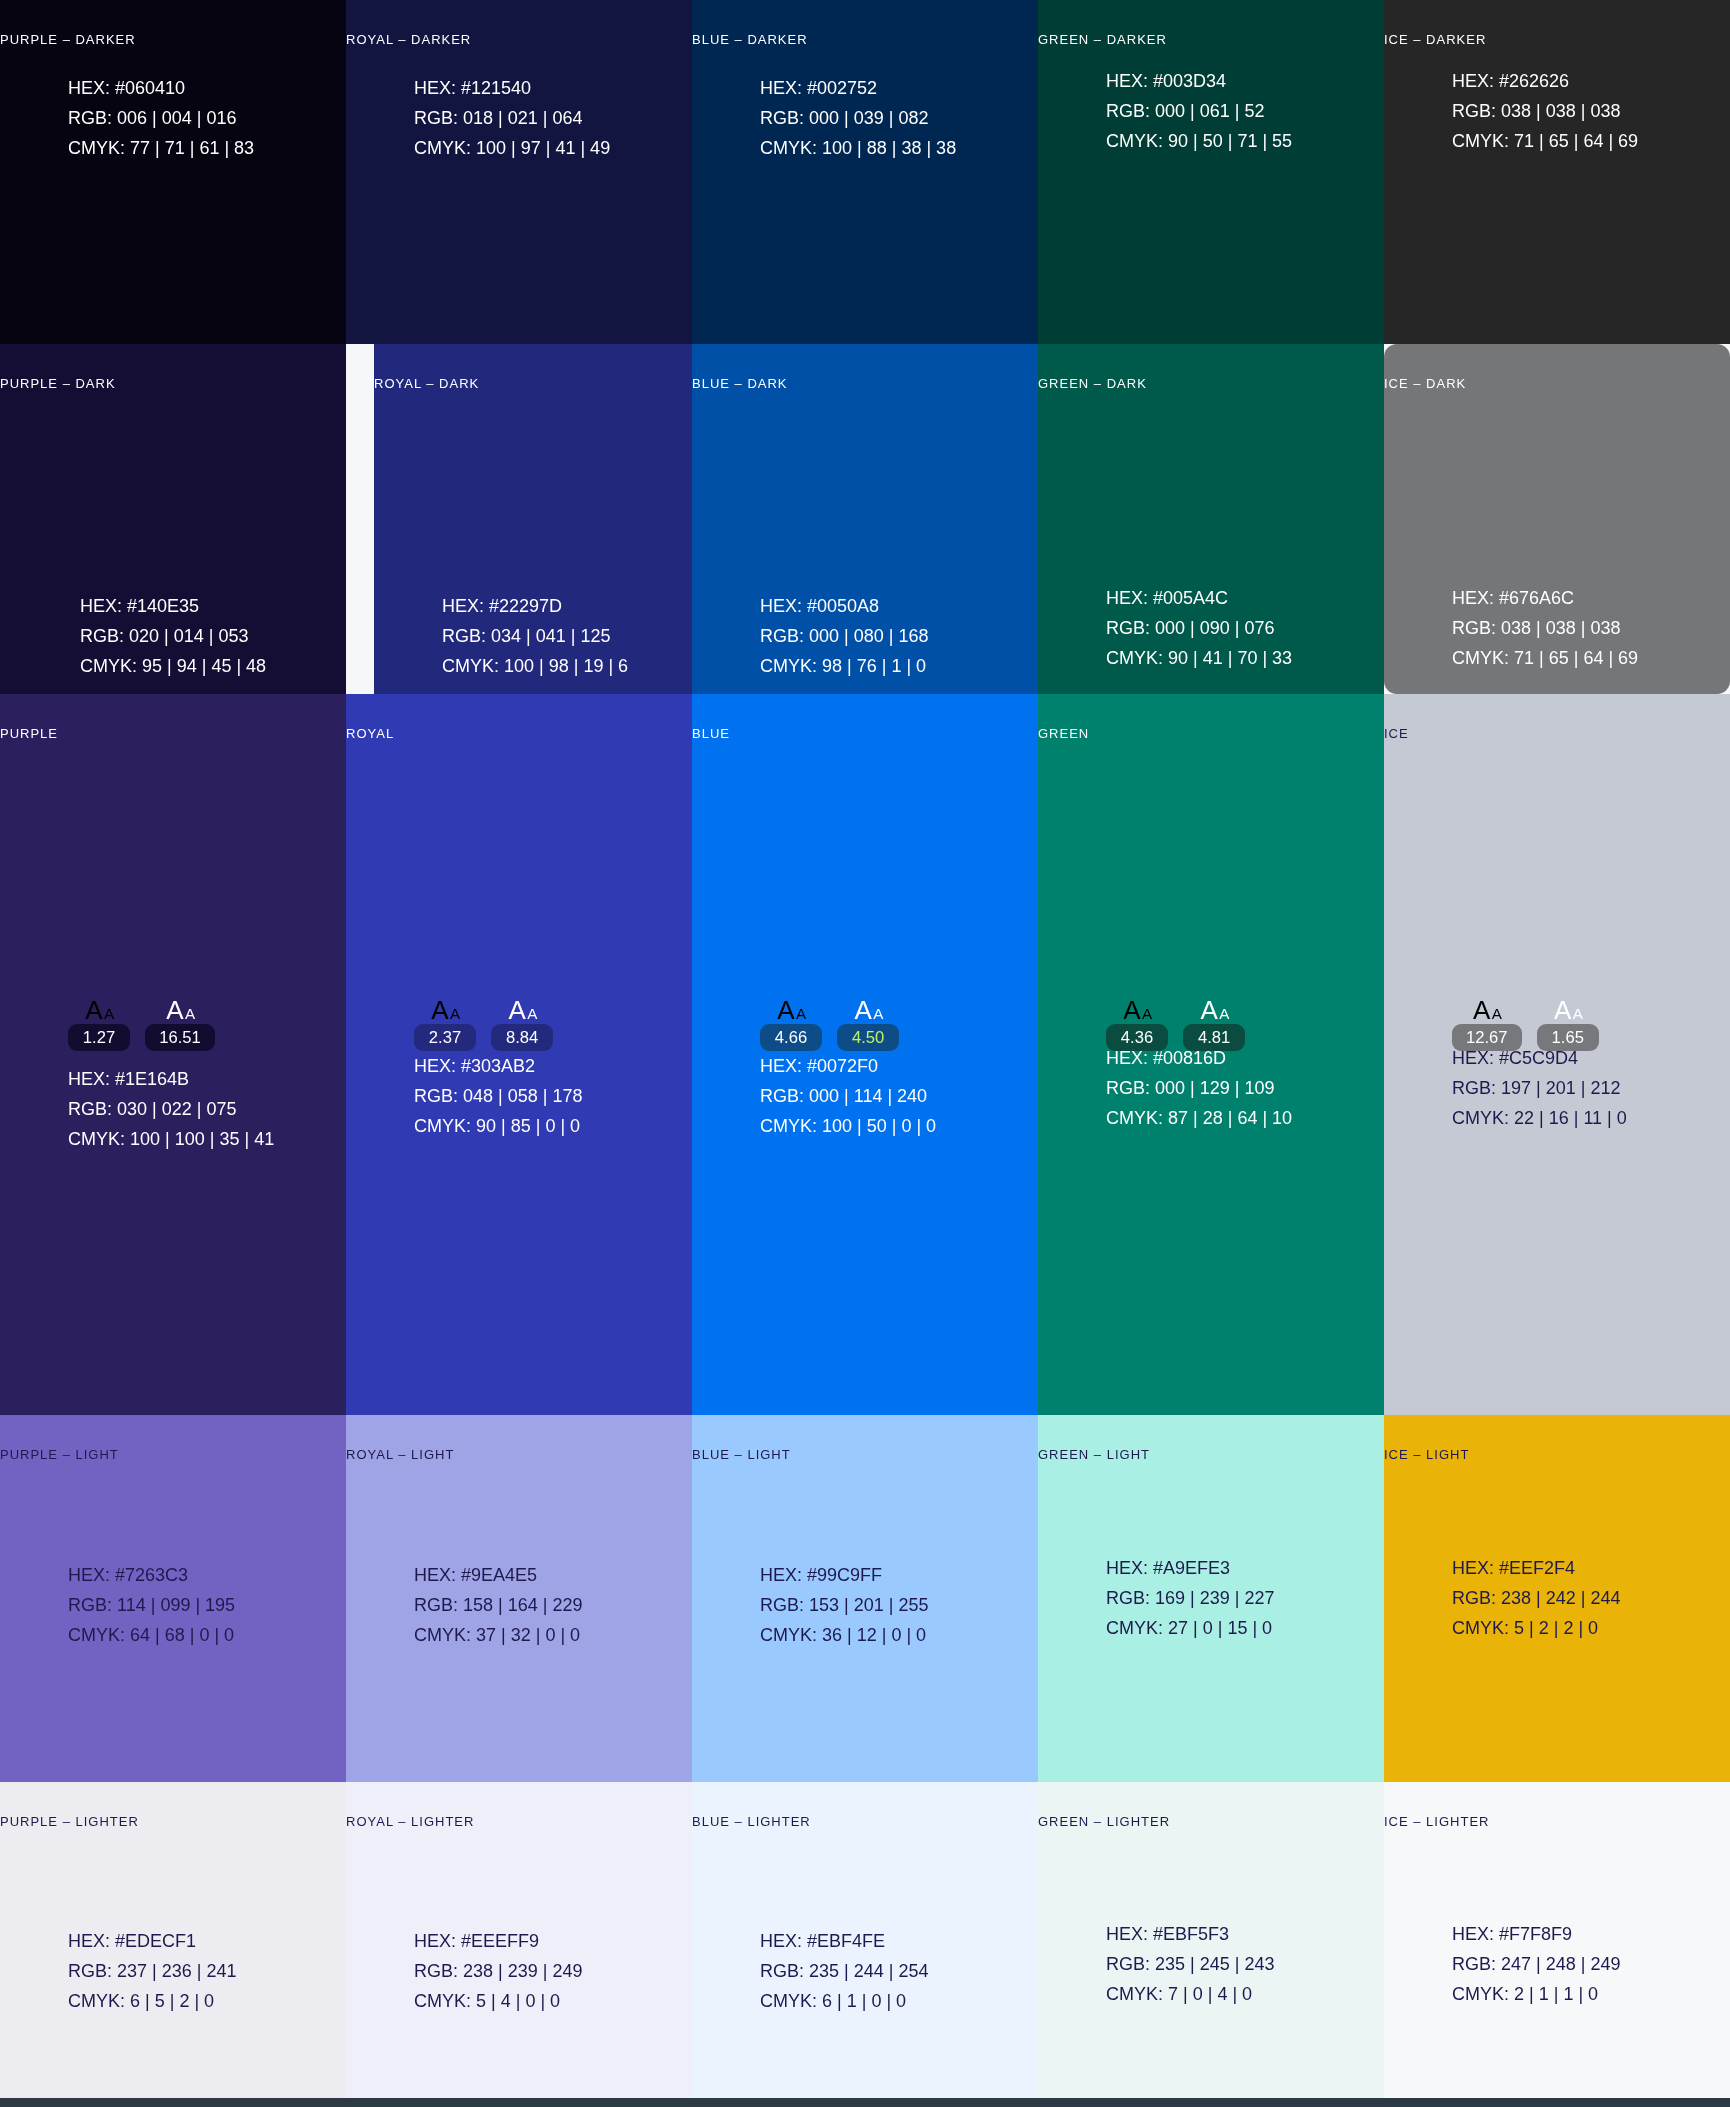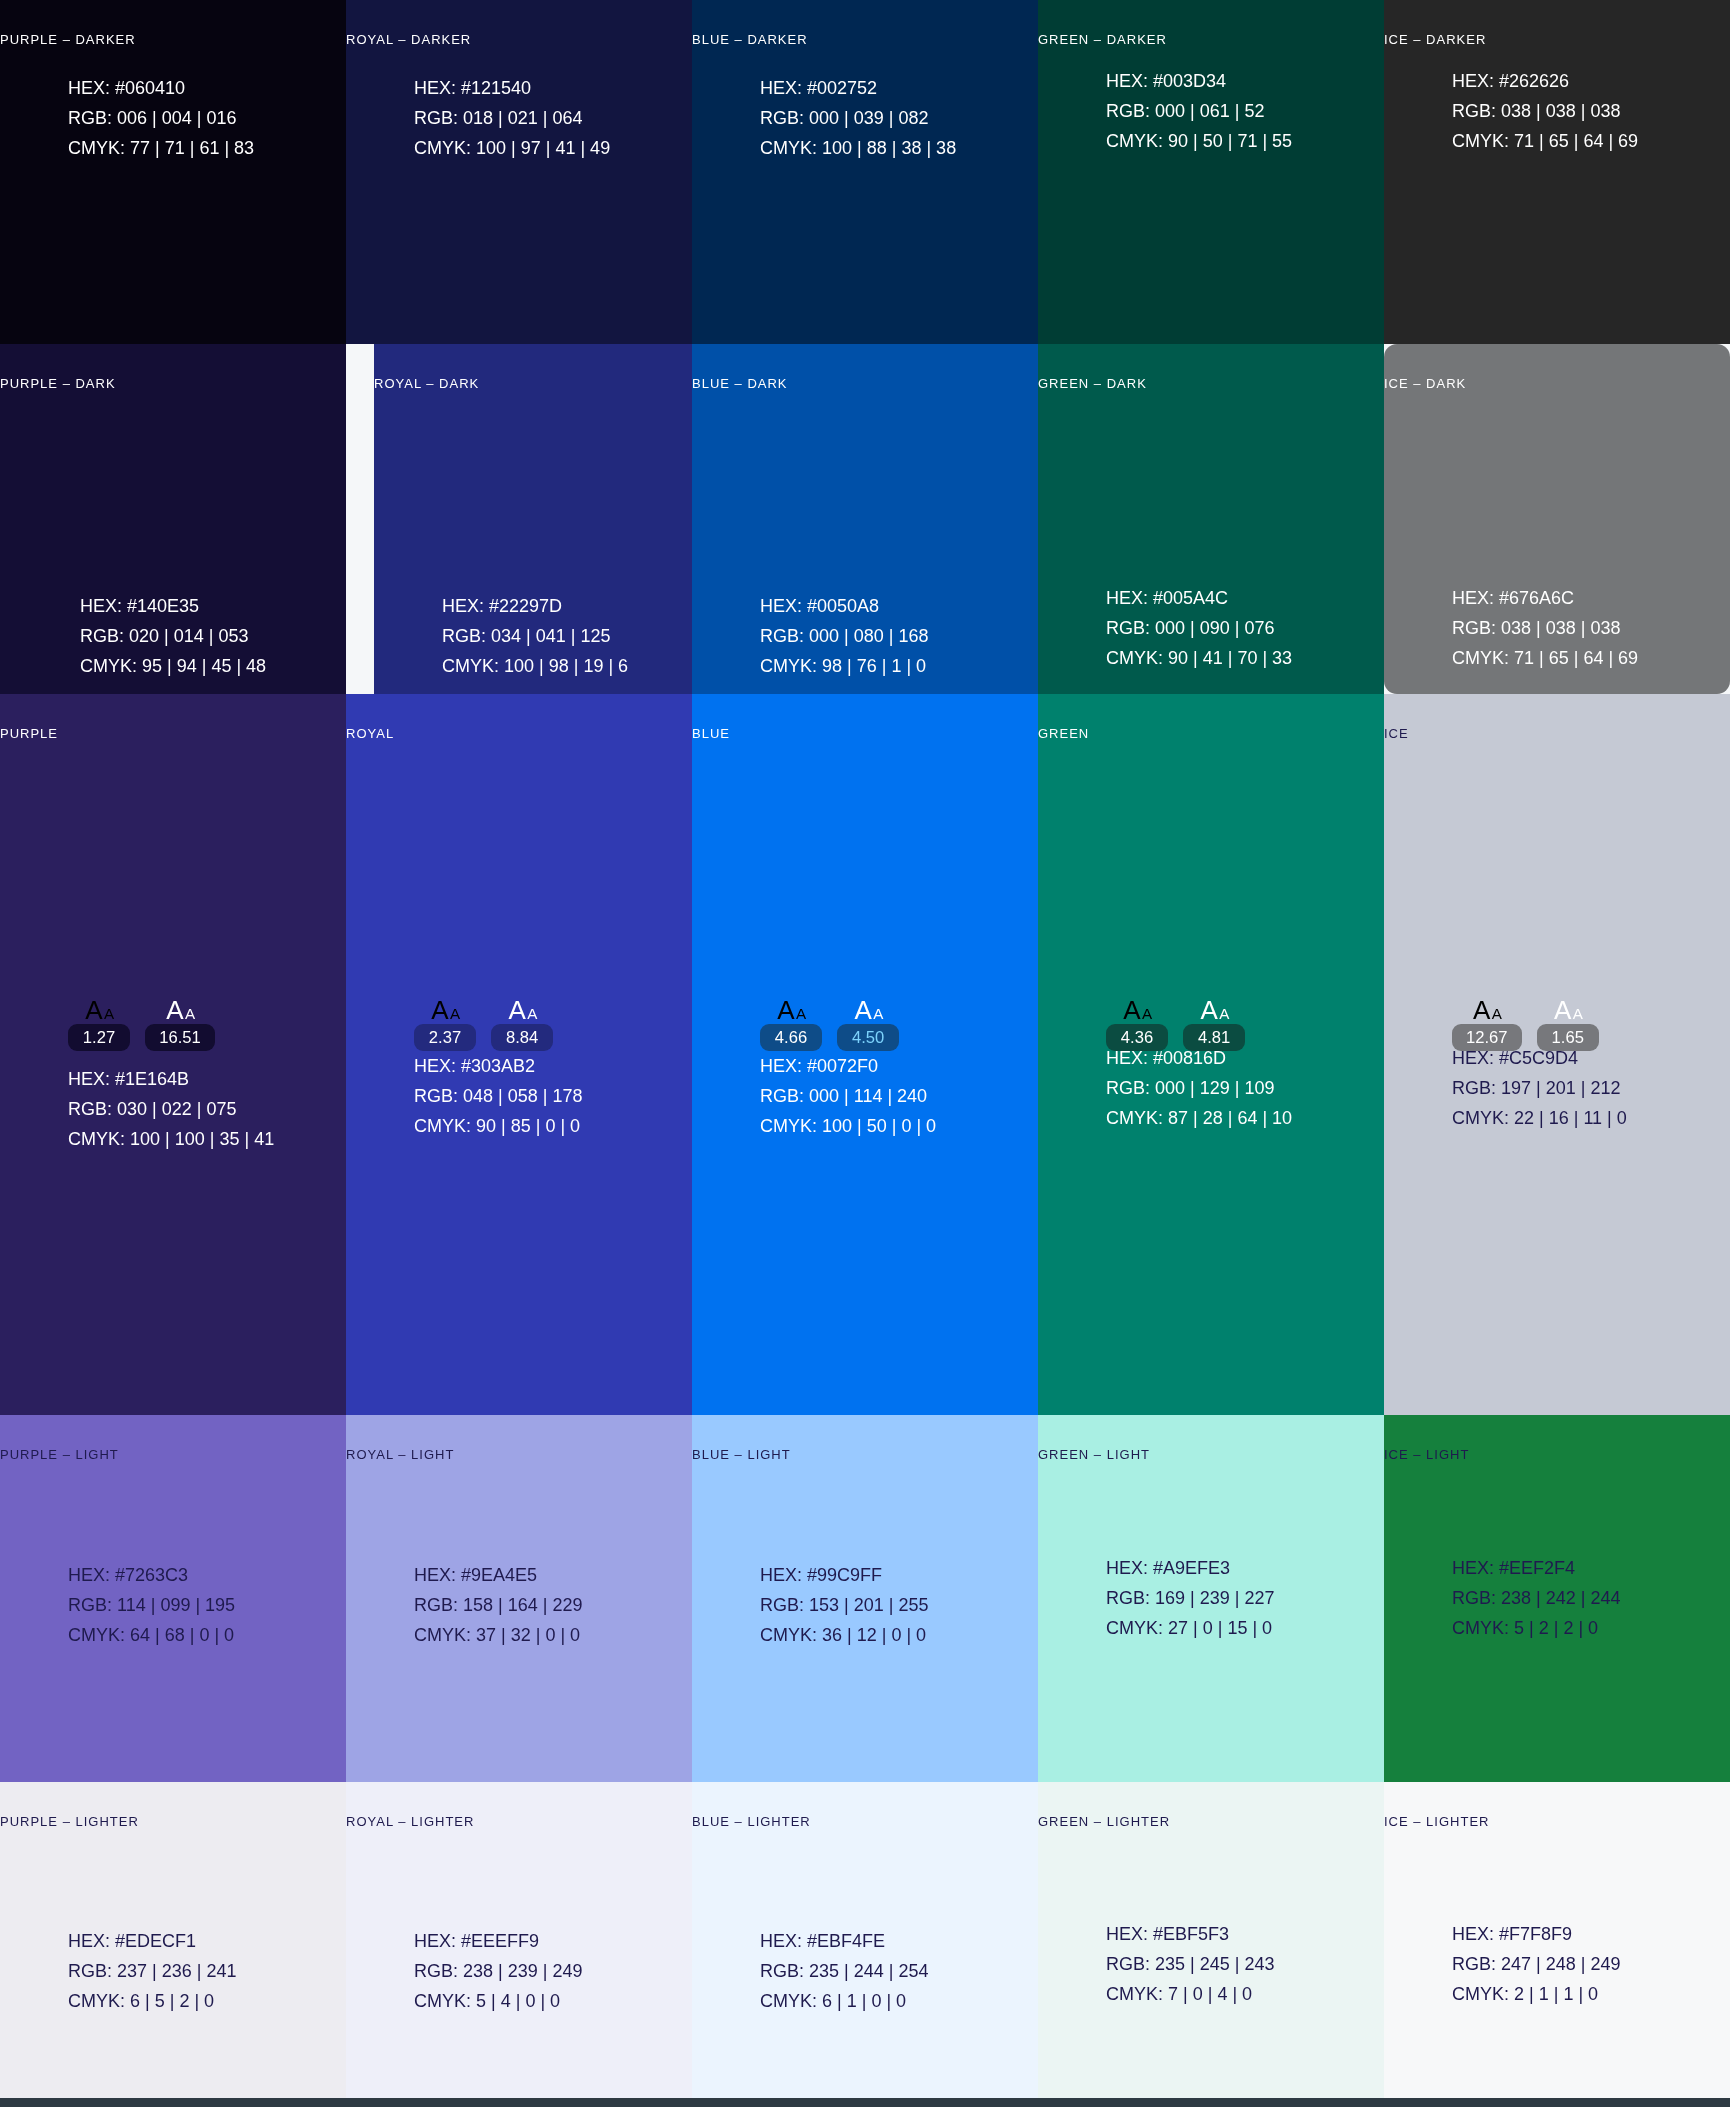--- a/index.html
+++ b/index.html
@@ -221,21 +221,21 @@
             <span class="big">A</span>
             <span class="small">A</span>
           </div>
           <div class="ratio" style="background: rgb(14, 76, 136); color: rgb(255, 255, 255);">4.66</div>
         </div>
         <div class="badge-col">
           <div class="aa" style="color: rgb(255, 255, 255);">
             <span class="big">A</span>
             <span class="small">A</span>
           </div>
-          <div class="ratio" style="background: rgb(14, 76, 136); color: #7dd3fc;">4.50</div>
+          <div class="ratio" style="background: rgb(14, 76, 136); color: #bef264;">4.50</div>
         </div>
       </div>
       <div class="sw-info" style="top: 357px;">
         <div>HEX: #0072F0</div>
         <div>RGB: 000 | 114 | 240</div>
         <div>CMYK: 100 | 50 | 0 | 0</div>
       </div>
     </div>
     <div class="swatch row3" style="background: rgb(0, 129, 109); color: rgb(255, 255, 255);">
       <div class="sw-title">GREEN</div>
@@ -310,21 +310,21 @@
       </div>
     </div>
     <div class="swatch" style="background: rgb(169, 239, 227); color: rgb(31, 26, 78);">
       <div class="sw-title">GREEN – LIGHT</div>
       <div class="sw-info" style="top: 138px;">
         <div>HEX: #A9EFE3</div>
         <div>RGB: 169 | 239 | 227</div>
         <div>CMYK: 27 | 0 | 15 | 0</div>
       </div>
     </div>
-    <div class="swatch" style="background: #15803d; color: rgb(31, 26, 78);">
+    <div class="swatch" style="background: #eab308; color: rgb(31, 26, 78);">
       <div class="sw-title">ICE – LIGHT</div>
       <div class="sw-info" style="top: 138px;">
         <div>HEX: #EEF2F4</div>
         <div>RGB: 238 | 242 | 244</div>
         <div>CMYK: 5 | 2 | 2 | 0</div>
       </div>
     </div>
     <div class="swatch" style="background: rgb(237, 236, 241); color: rgb(31, 26, 78);">
       <div class="sw-title">PURPLE – LIGHTER</div>
       <div class="sw-info" style="top: 144px;">

